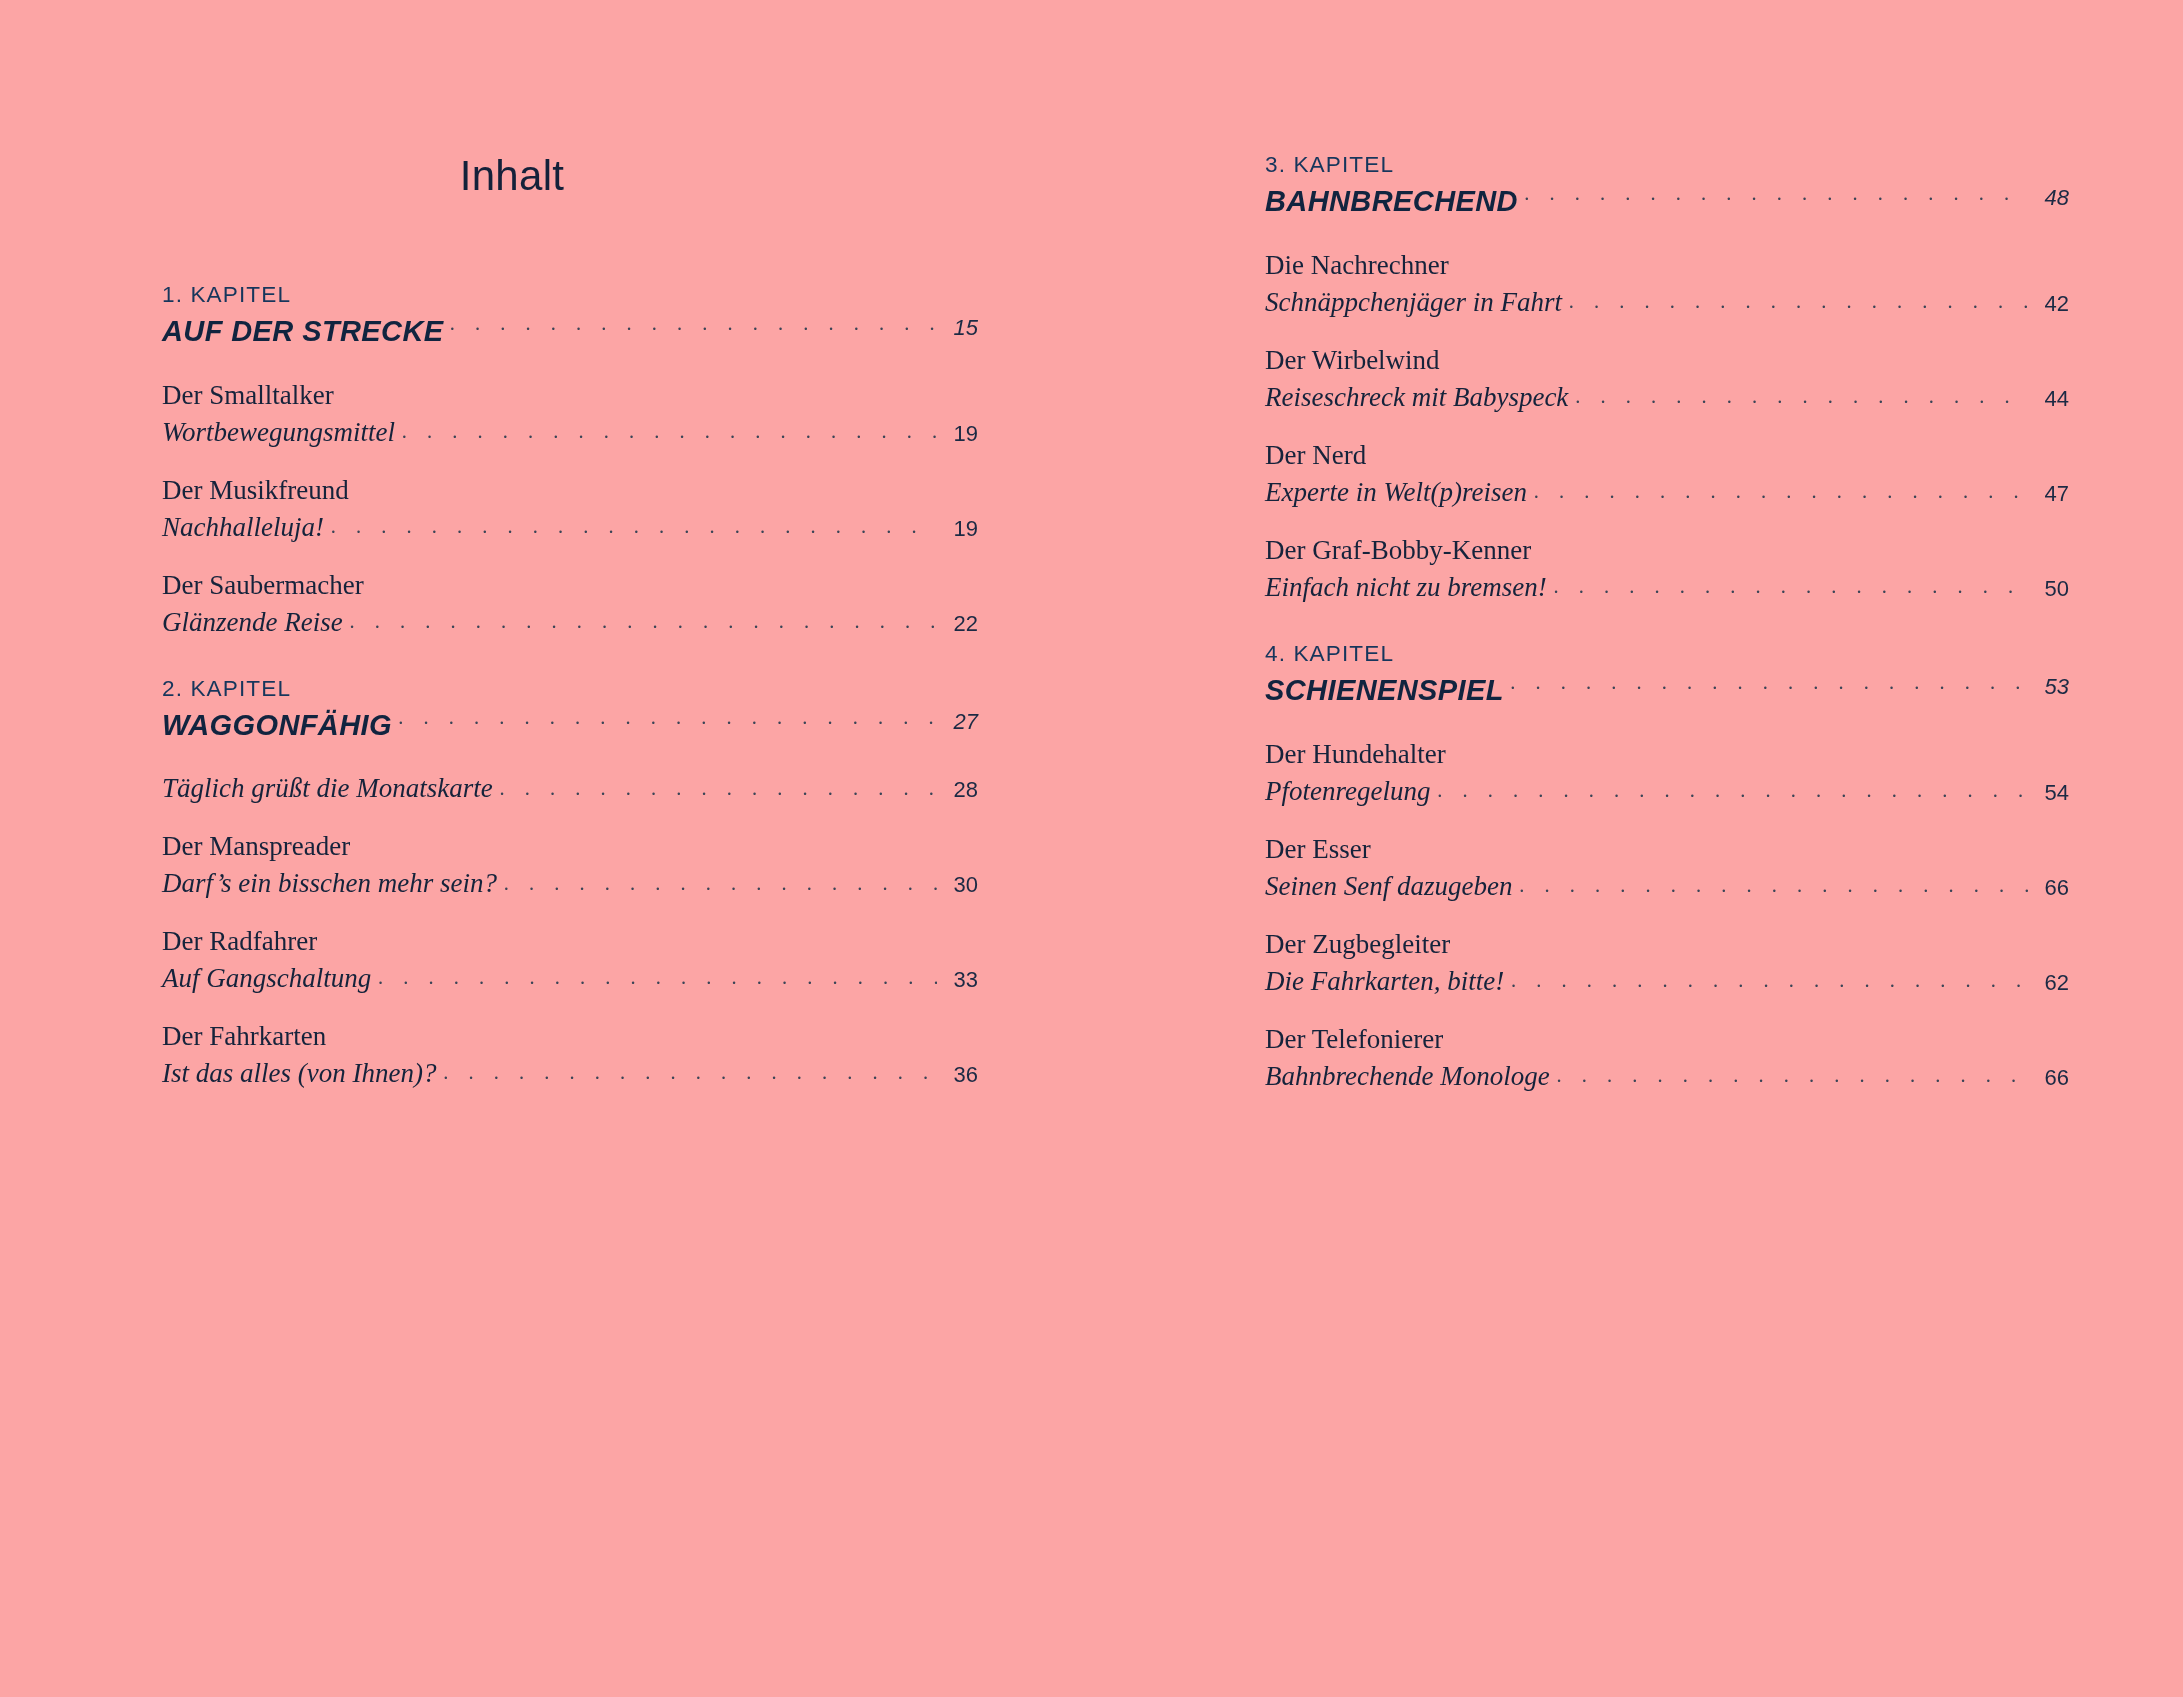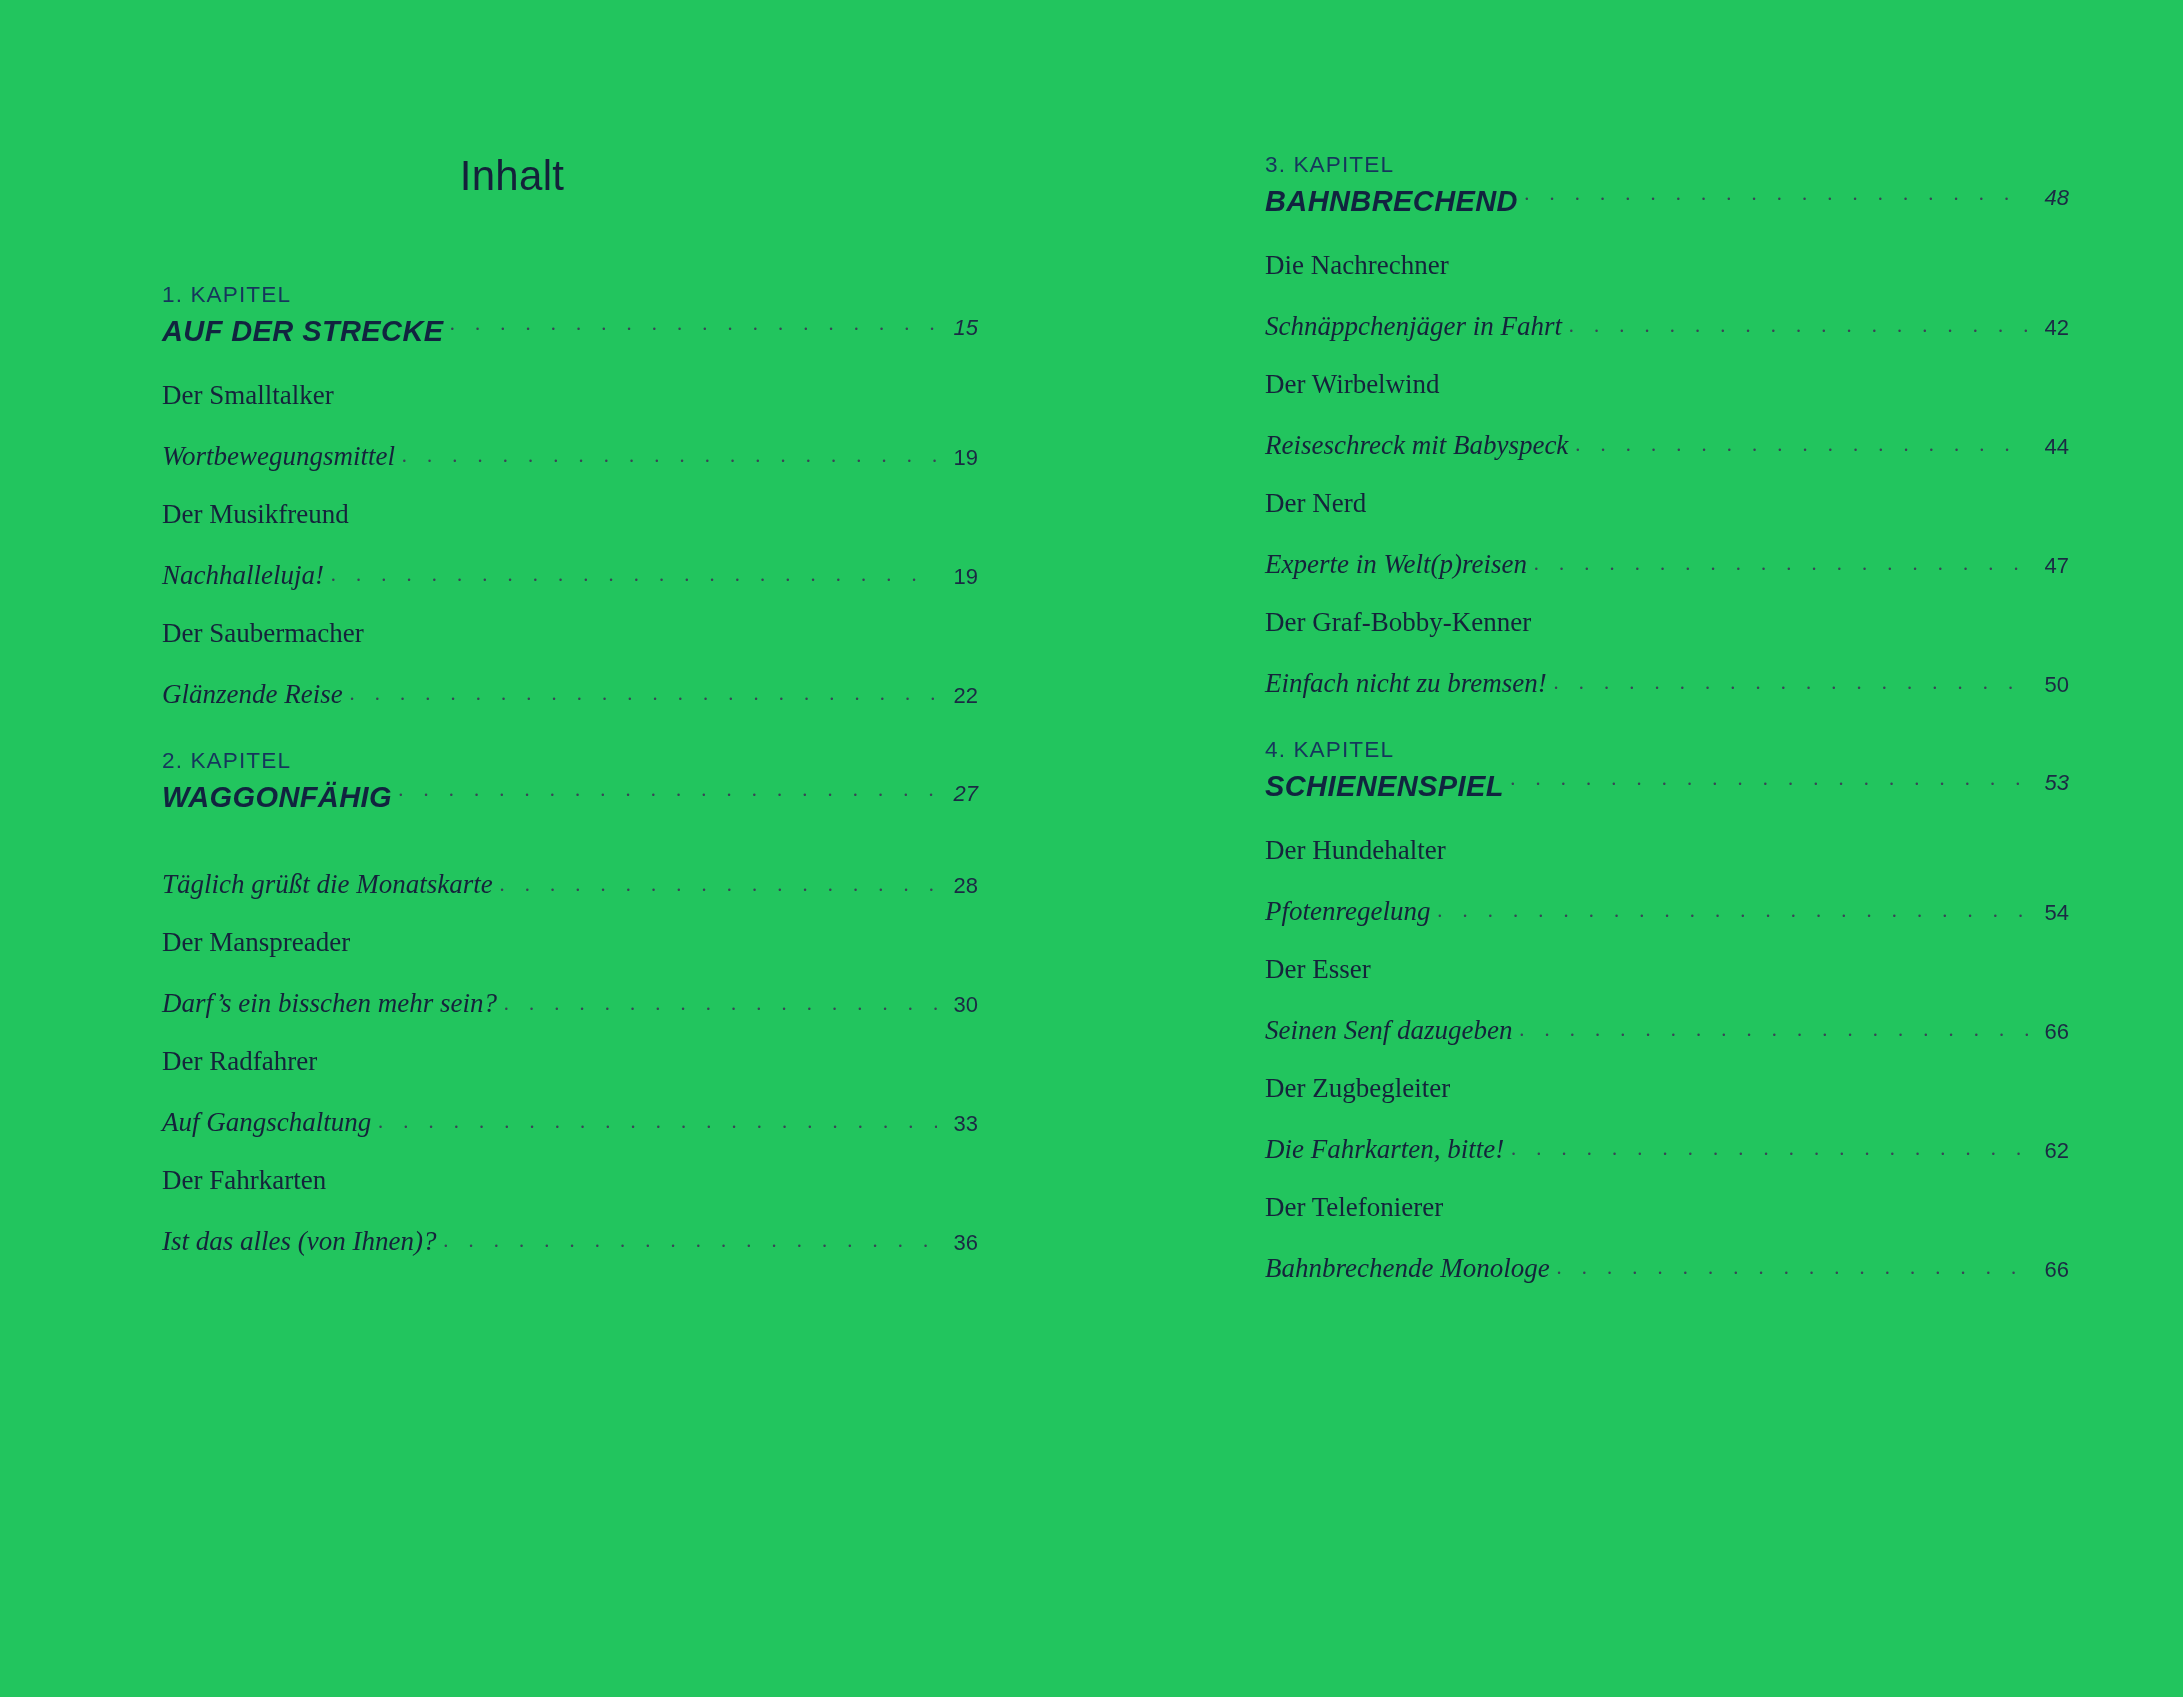--- a/index.html
+++ b/index.html
@@ -13,21 +13,21 @@
     font-family: "Liberation Serif", serif;
     color: #1a2233;
     -webkit-font-smoothing: antialiased;
   }
 
   .page {
     position: relative;
     width: 2183px;
     height: 1698px;
     box-sizing: border-box;
-    background: #22c55e;
+    background: #fca5a5;
     display: flex;
     flex-direction: row;
     padding: 0;
   }
 
   .column {
     box-sizing: border-box;
     width: 1091px;
     padding-top: 152px;
   }
@@ -117,21 +117,20 @@
     display: flex;
     align-items: baseline;
     width: 100%;
   }
   .entry-sub {
     font-family: "Liberation Serif", serif;
     font-style: italic;
     font-size: 27px;
     color: #15233b;
     white-space: nowrap;
-    margin-top: 24px;
   }
   .entry-subline .dots {
     font-size: 20.5px;
     letter-spacing: 7.5px;
     top: -2.7px;
   }
   .entry-subline .pagenum {
     font-size: 22px;
   }
 

